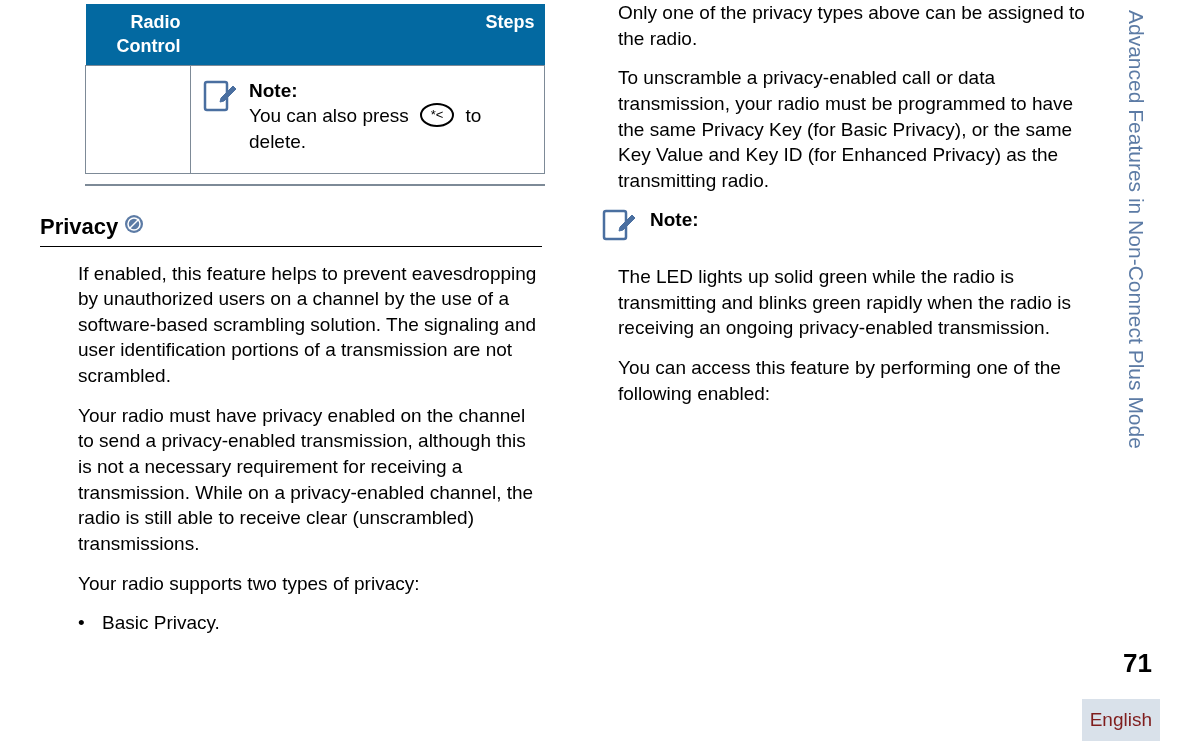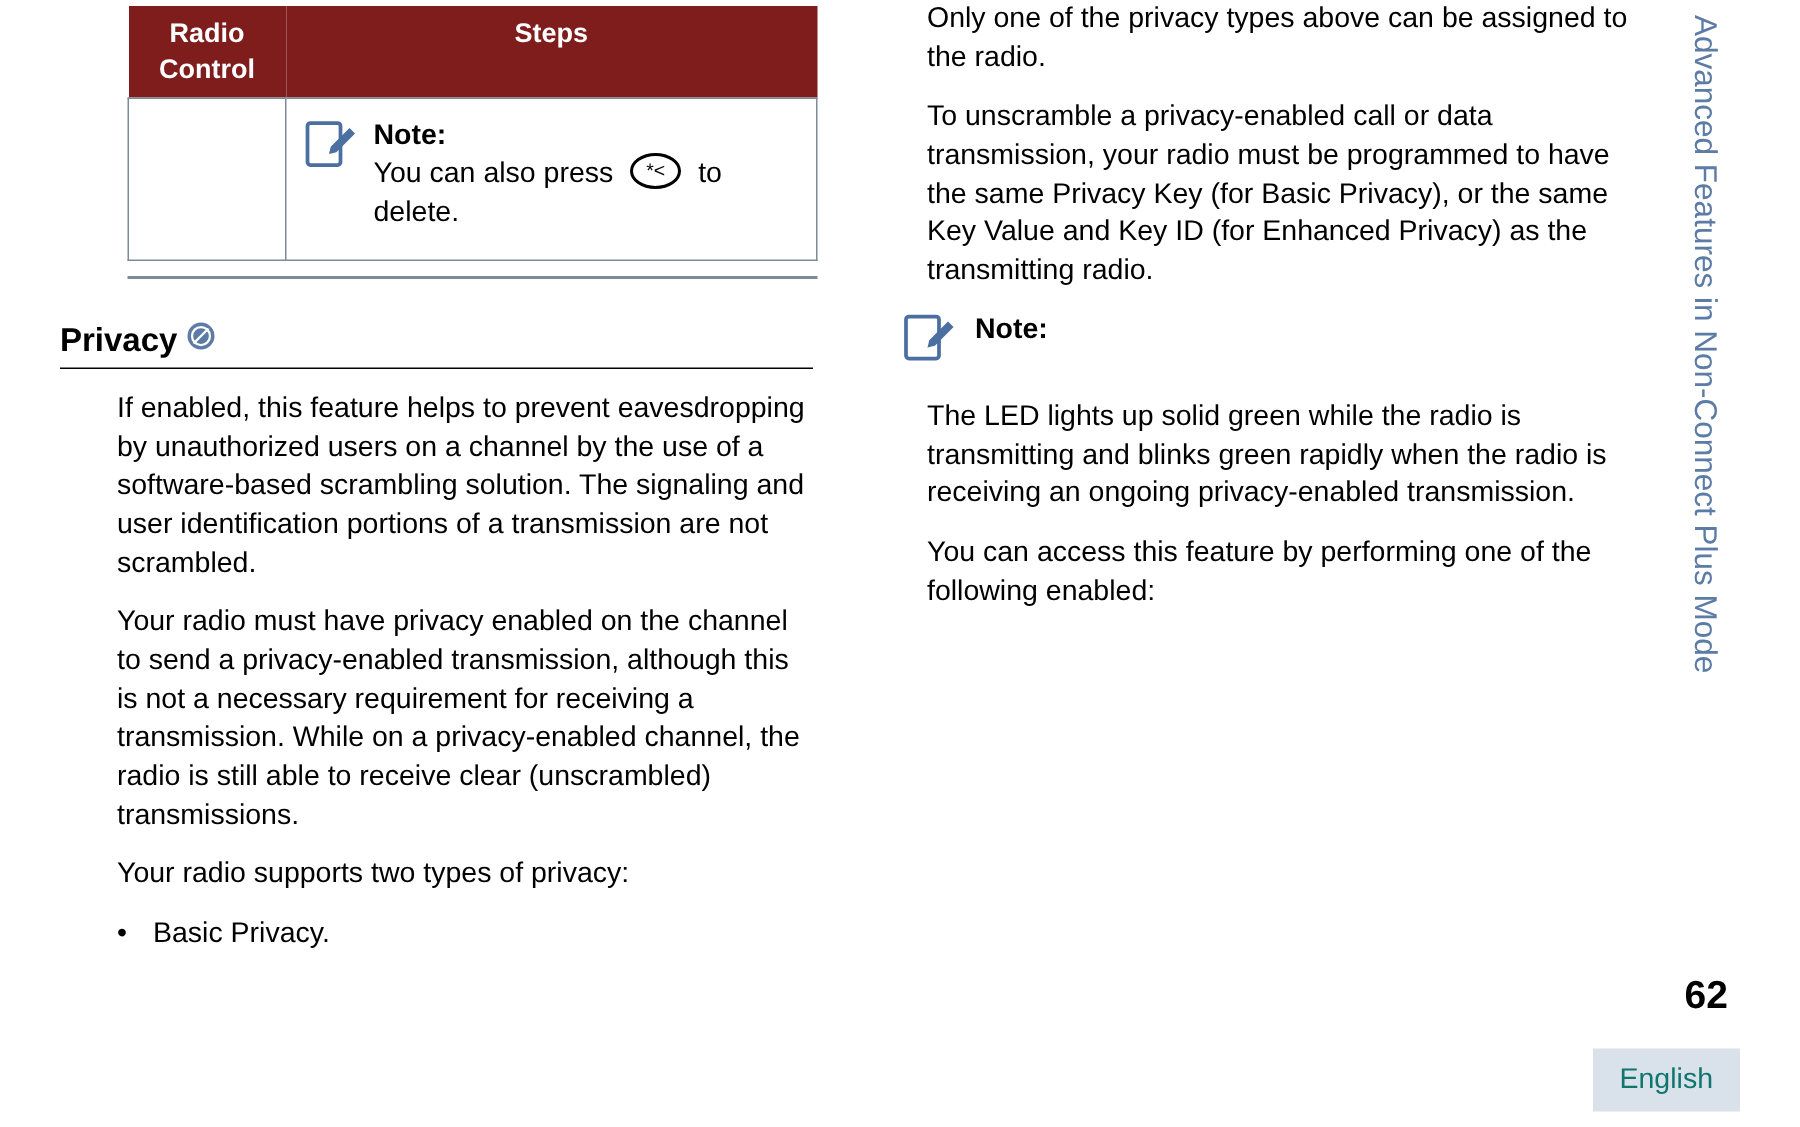--- a/index.html
+++ b/index.html
@@ -43,36 +43,36 @@
       right: 8px;
       bottom: 70px;
       font-size: 26px;
       font-weight: bold;
     }
     .lang {
       position: absolute;
       right: 0;
       bottom: 10px;
       background: #d9e1ea;
-      color: #0f766e;
-      padding: 8px 18px;
+      color: #7f1d1d;
+      padding: 8px 8px;
       font-size: 19px;
     }
 
     
     table.rc {
       border-collapse: collapse;
       width: 460px;
       margin-left: 45px;
       margin-top: 4px;
     }
     table.rc th {
-      background: #7f1d1d;
+      background: #0369a1;
       color: #fff;
-      text-align: center;
+      text-align: right;
       padding: 6px 10px;
       font-weight: bold;
       font-size: 18px;
       vertical-align: top;
       margin-top: 33px;
     }
     table.rc th:first-child { width: 105px; }
     table.rc td {
       border: 1px solid #7d8a97;
       padding: 12px 10px 18px 10px;
@@ -218,16 +218,16 @@
       </div>
     </div>
 
     <p>The LED lights up solid green while the radio is transmitting and blinks green rapidly when the radio is receiving an ongoing privacy-enabled transmission.</p>
     <p>You can access this feature by performing one of the following enabled:</p>
 
   </div>
 
   <div class="sidebar">
     <div class="side-title">Advanced Features in Non-Connect Plus Mode</div>
-    <div class="page-num">62</div>
+    <div class="page-num">71</div>
     <div class="lang">English</div>
   </div>
 </div>
 
 </body></html>

